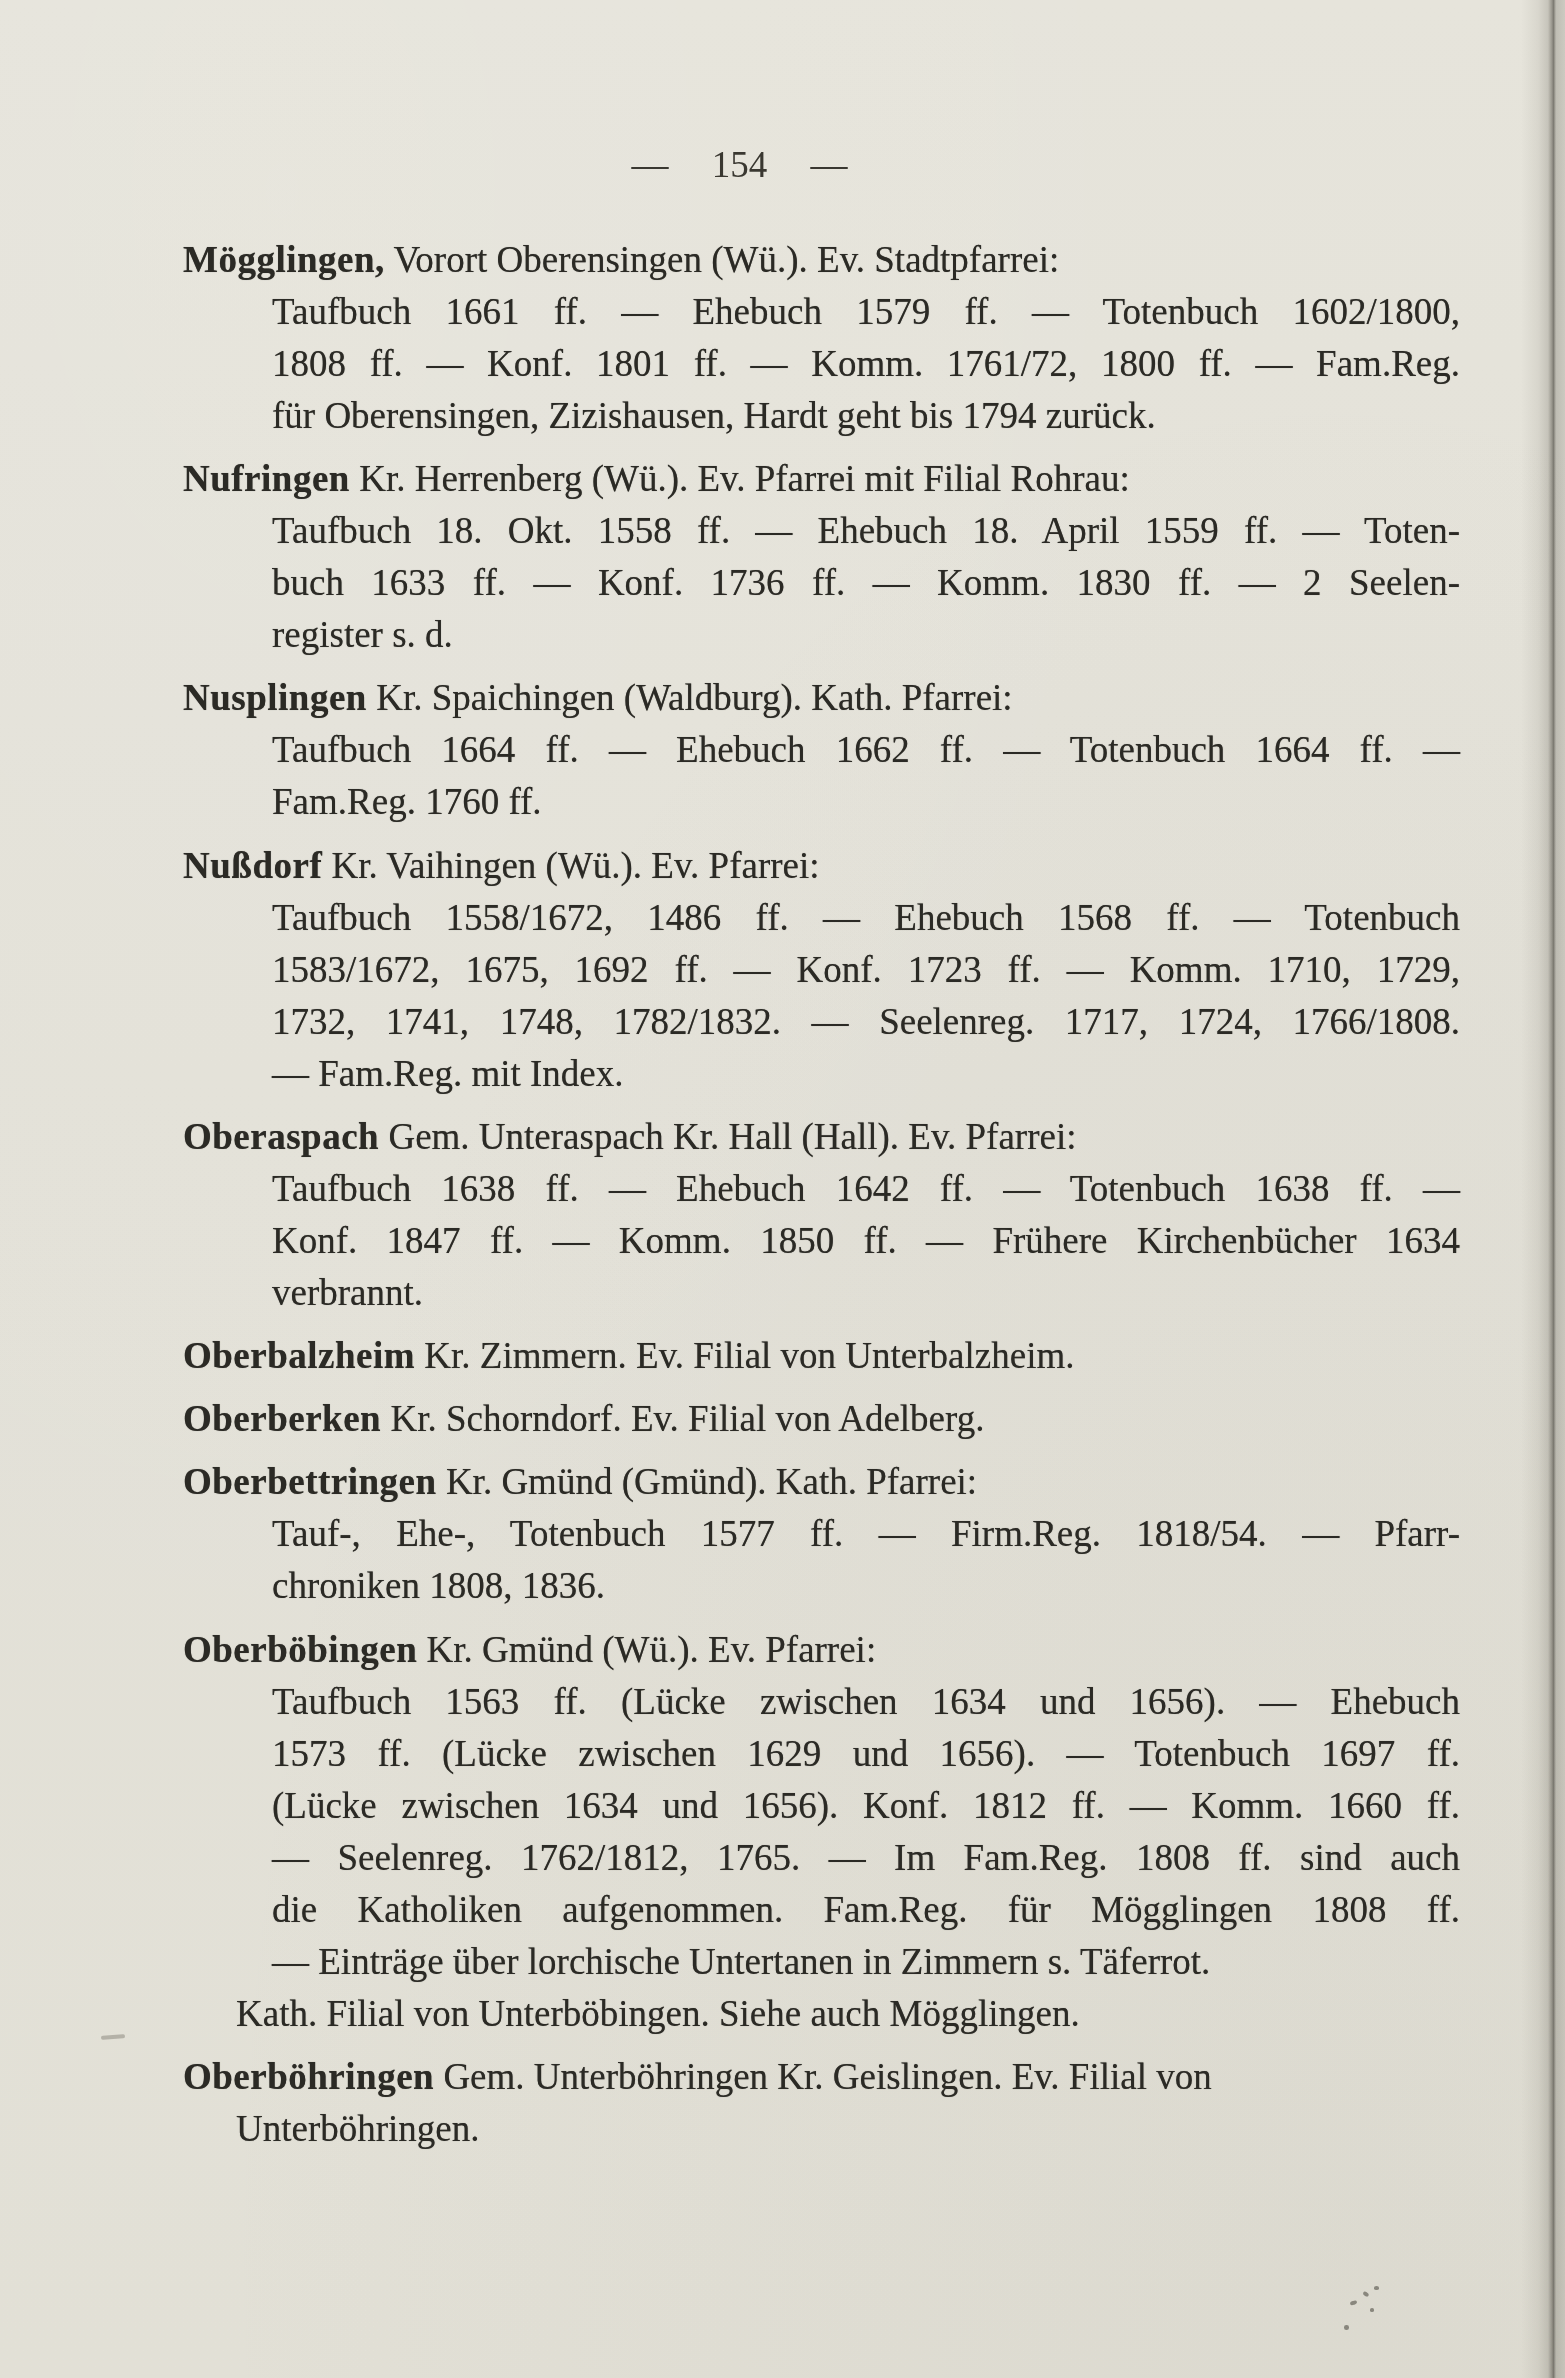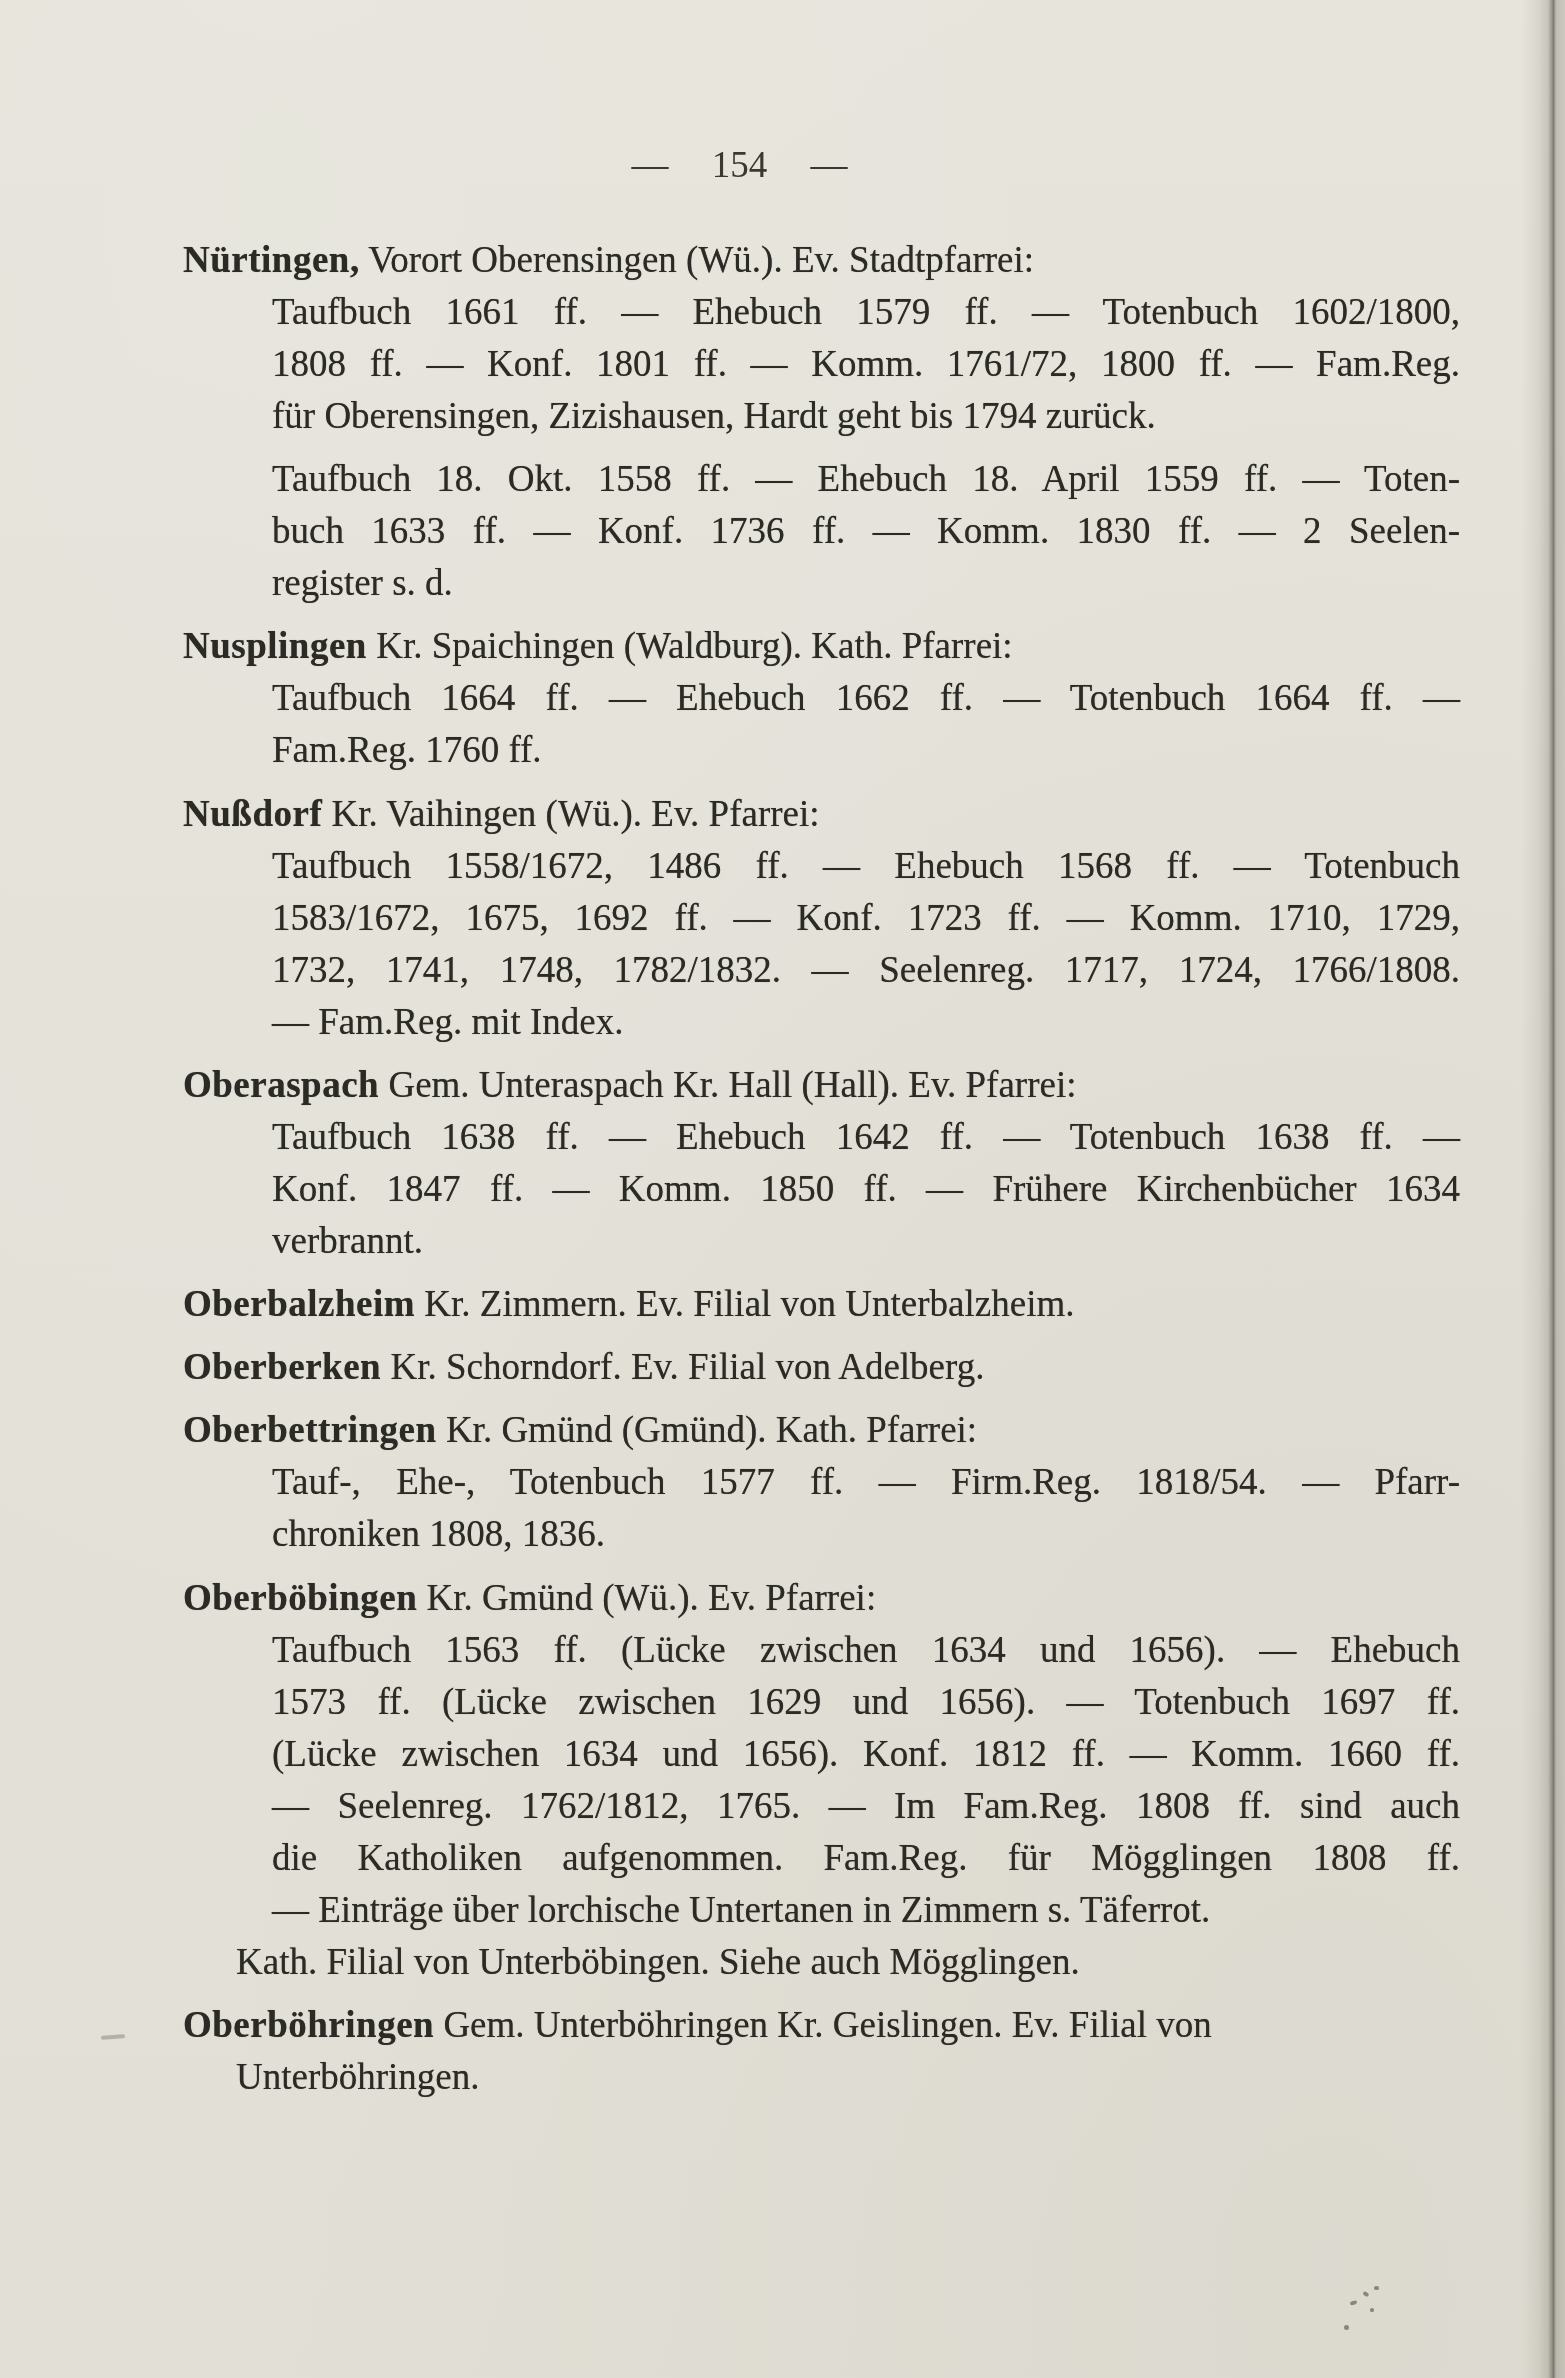--- a/index.html
+++ b/index.html
@@ -53,29 +53,30 @@
   .speck-dots i:nth-child(5){left:1.9px;top:41px;width:4.7px;height:4.7px;}
 </style>
 </head>
 <body>
 
 <div class="page">
   <div class="content">
     <div class="page-head"><span>—</span> <span>154</span> <span>—</span></div>
     <div>
   <section class="entry">
-    <div class="entry-head"><span class="name">Nürtingen,</span> <span>Vorort Oberensingen (Wü.). Ev. Stadtpfarrei:</span></div>
+    <div class="entry-head"><span class="name">Mögglingen,</span> <span>Vorort Oberensingen (Wü.). Ev. Stadtpfarrei:</span></div>
     <div>
             <div class="line detail fill">Taufbuch 1661 ff. — Ehebuch 1579 ff. — Totenbuch 1602/1800,</div>
             <div class="line detail fill">1808 ff. — Konf. 1801 ff. — Komm. 1761/72, 1800 ff. — Fam.Reg.</div>
             <div class="line detail">für Oberensingen, Zizishausen, Hardt geht bis 1794 zurück.</div>
           </div>
   </section>
 
   <section class="entry">
+    <div class="entry-head"><span class="name">Nufringen</span> <span>Kr. Herrenberg (Wü.). Ev. Pfarrei mit Filial Rohrau:</span></div>
     <div>
             <div class="line detail fill">Taufbuch 18. Okt. 1558 ff. — Ehebuch 18. April 1559 ff. — Toten-</div>
             <div class="line detail fill">buch 1633 ff. — Konf. 1736 ff. — Komm. 1830 ff. — 2 Seelen-</div>
             <div class="line detail">register s. d.</div>
           </div>
   </section>
 
   <section class="entry">
     <div class="entry-head"><span class="name">Nusplingen</span> <span>Kr. Spaichingen (Waldburg). Kath. Pfarrei:</span></div>
     <div>

